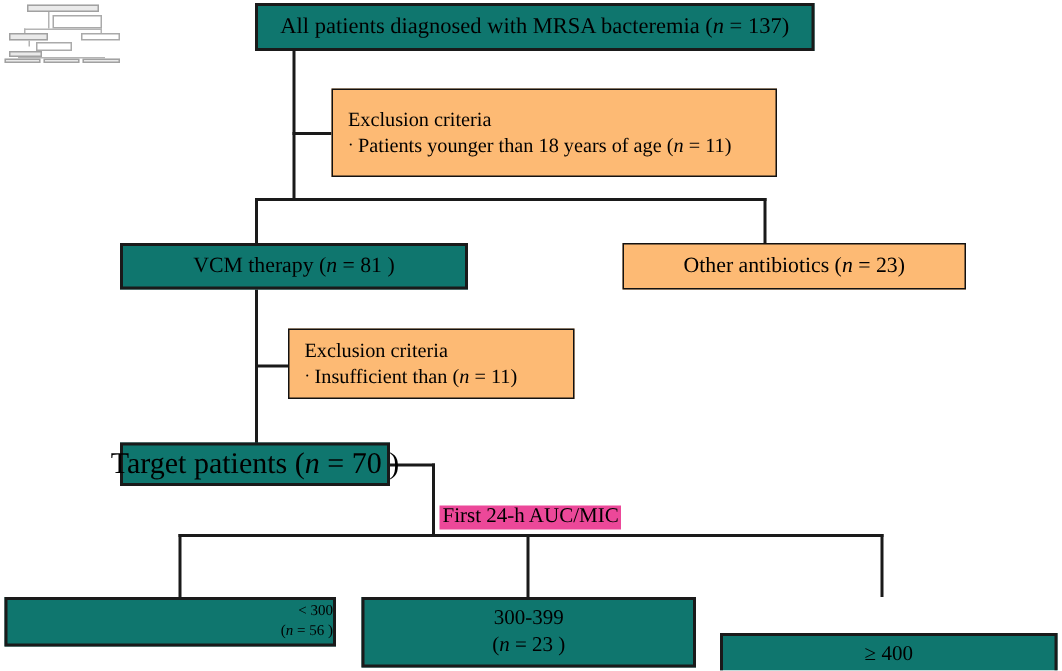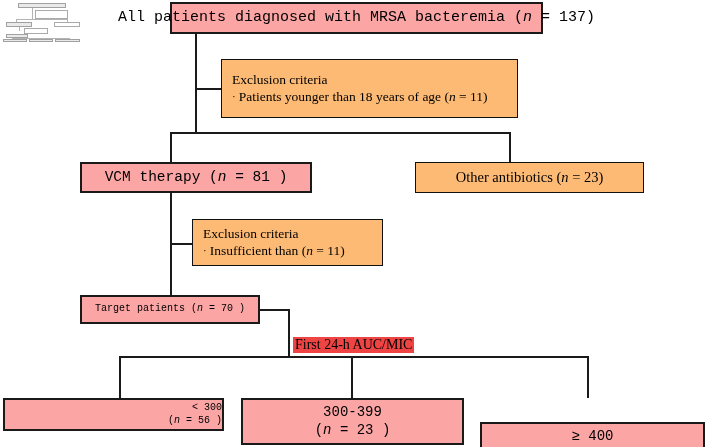--- a/index.html
+++ b/index.html
@@ -22,23 +22,22 @@
     position:absolute;
     box-sizing:border-box;
     display:flex;
     flex-direction:column;
     align-items:center;
     justify-content:center;
     text-align:center;
     line-height:1.22;
   }
   .box.shaded{
-    background:#fca5a5;
+    background:#0f766e;
     border:2px solid #1a1a1a;
-    font-family:Liberation Mono, monospace;
   }
   .box.plain{
     background:#fdba74;
     border:1.5px solid #111111;
   }
   .box.criteria{
     align-items:flex-start;
     justify-content:center;
     text-align:left;
     padding:5px 8px 5px 10px;
@@ -50,21 +49,21 @@
   .bullet-line .dot{ font-size:11px; vertical-align:1px; padding-right:3px;}
 
   
   .hline{ position:absolute; background:#1a1a1a; height:2px; }
   .vline{ position:absolute; background:#1a1a1a; width:2px; }
 
   
   .freelabel{
     position:absolute;
     white-space:nowrap;
-    background:#ef4444;
+    background:#ec4899;
     padding:0 2px;
   }
 
   
   #thumb{
     position:absolute;
     left:2px; top:2px;
     width:80px; height:40px;
     opacity:.55;
   }
@@ -131,21 +130,21 @@
 
   <div class="box plain" style="left:415px;top:162px;width:229px;height:31px;font-size:14.5px;">
     <p class="ln"><span>Other antibiotics (</span><span class="ital">n</span><span> = 23)</span></p>
   </div>
 
   <div class="box plain criteria" style="left:192px;top:219px;width:191px;height:47px;font-size:13.5px;">
     <p class="ln">Exclusion criteria</p>
     <p class="ln bullet-line"><span class="dot">·</span><span>Insufficient than (</span><span class="ital">n</span><span> = 11)</span></p>
   </div>
 
-  <div class="box shaded" style="left:80px;top:295px;width:180px;height:29px;font-size:10px;">
+  <div class="box shaded" style="left:80px;top:295px;width:180px;height:29px;font-size:20px;">
     <p class="ln"><span>Target patients (</span><span class="ital">n</span><span> = 70 )</span></p>
   </div>
 
   <div class="freelabel" style="left:293px;top:337px;font-size:14px;">First 24-h AUC/MIC</div>
 
   <div class="box shaded" style="left:3px;top:398px;width:221px;height:33px;font-size:10px;align-items:flex-end;">
     <p class="ln">&lt; 300</p>
     <p class="ln"><span>(</span><span class="ital">n</span><span> = 56 )</span></p>
   </div>
 

